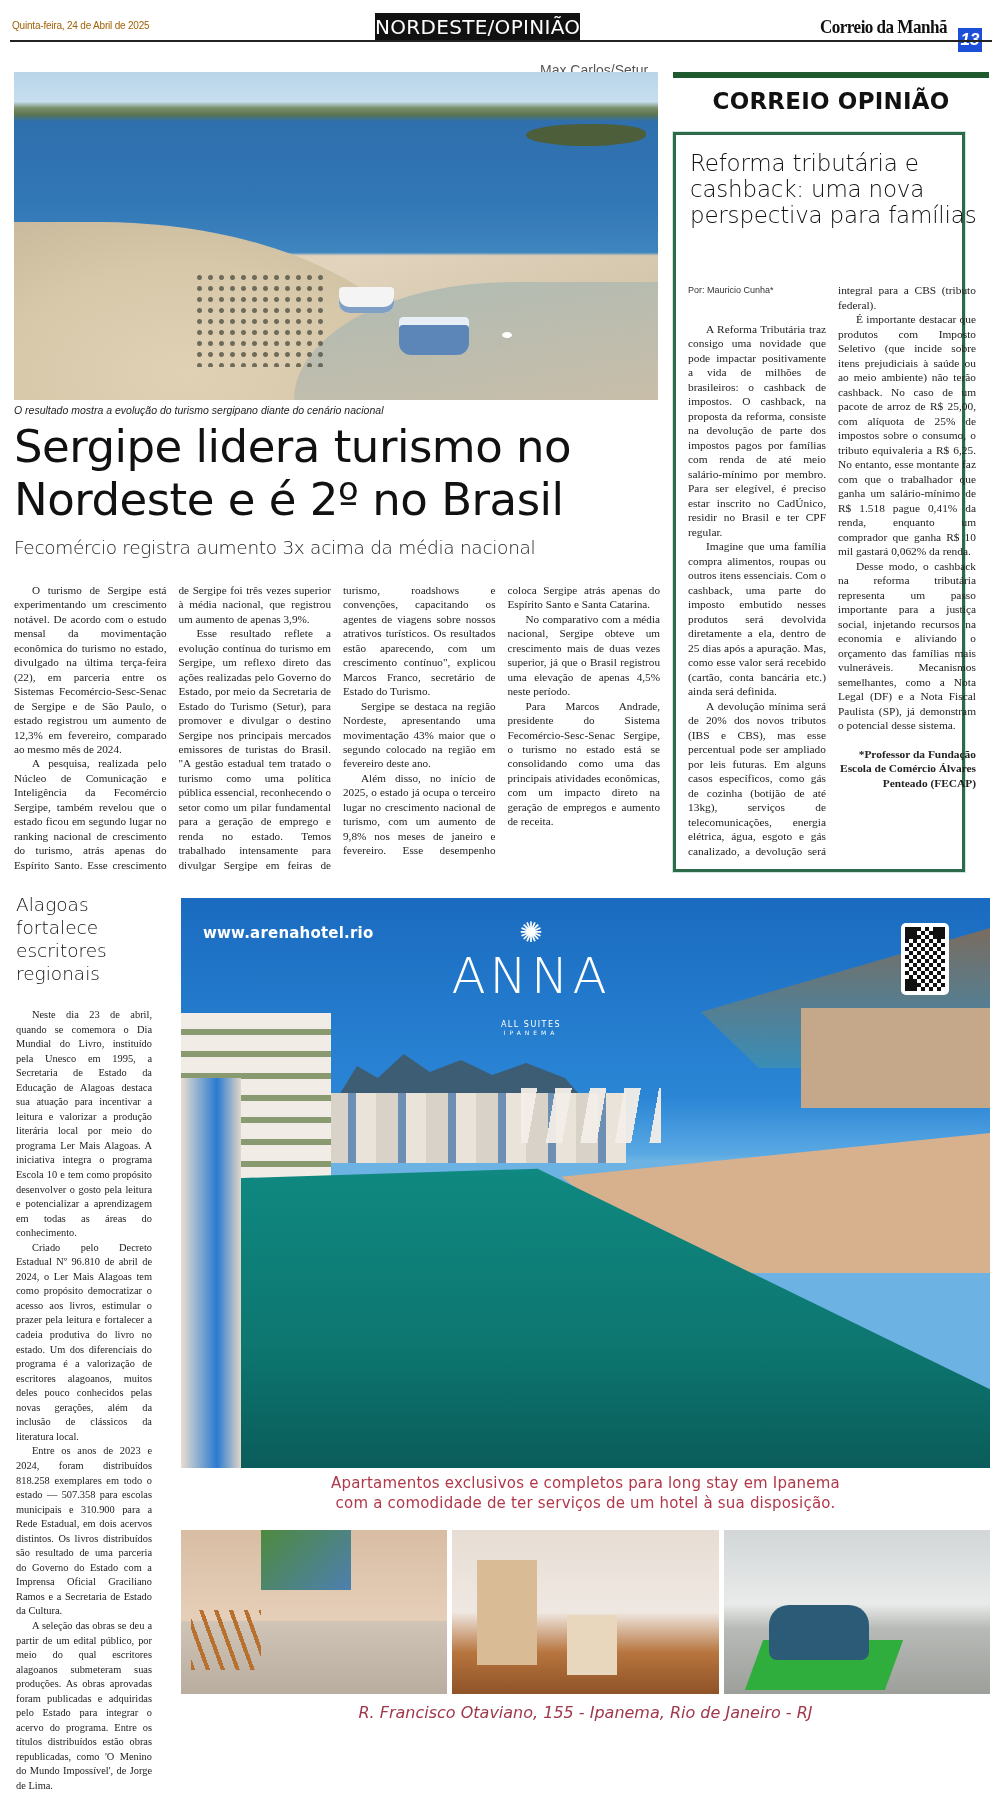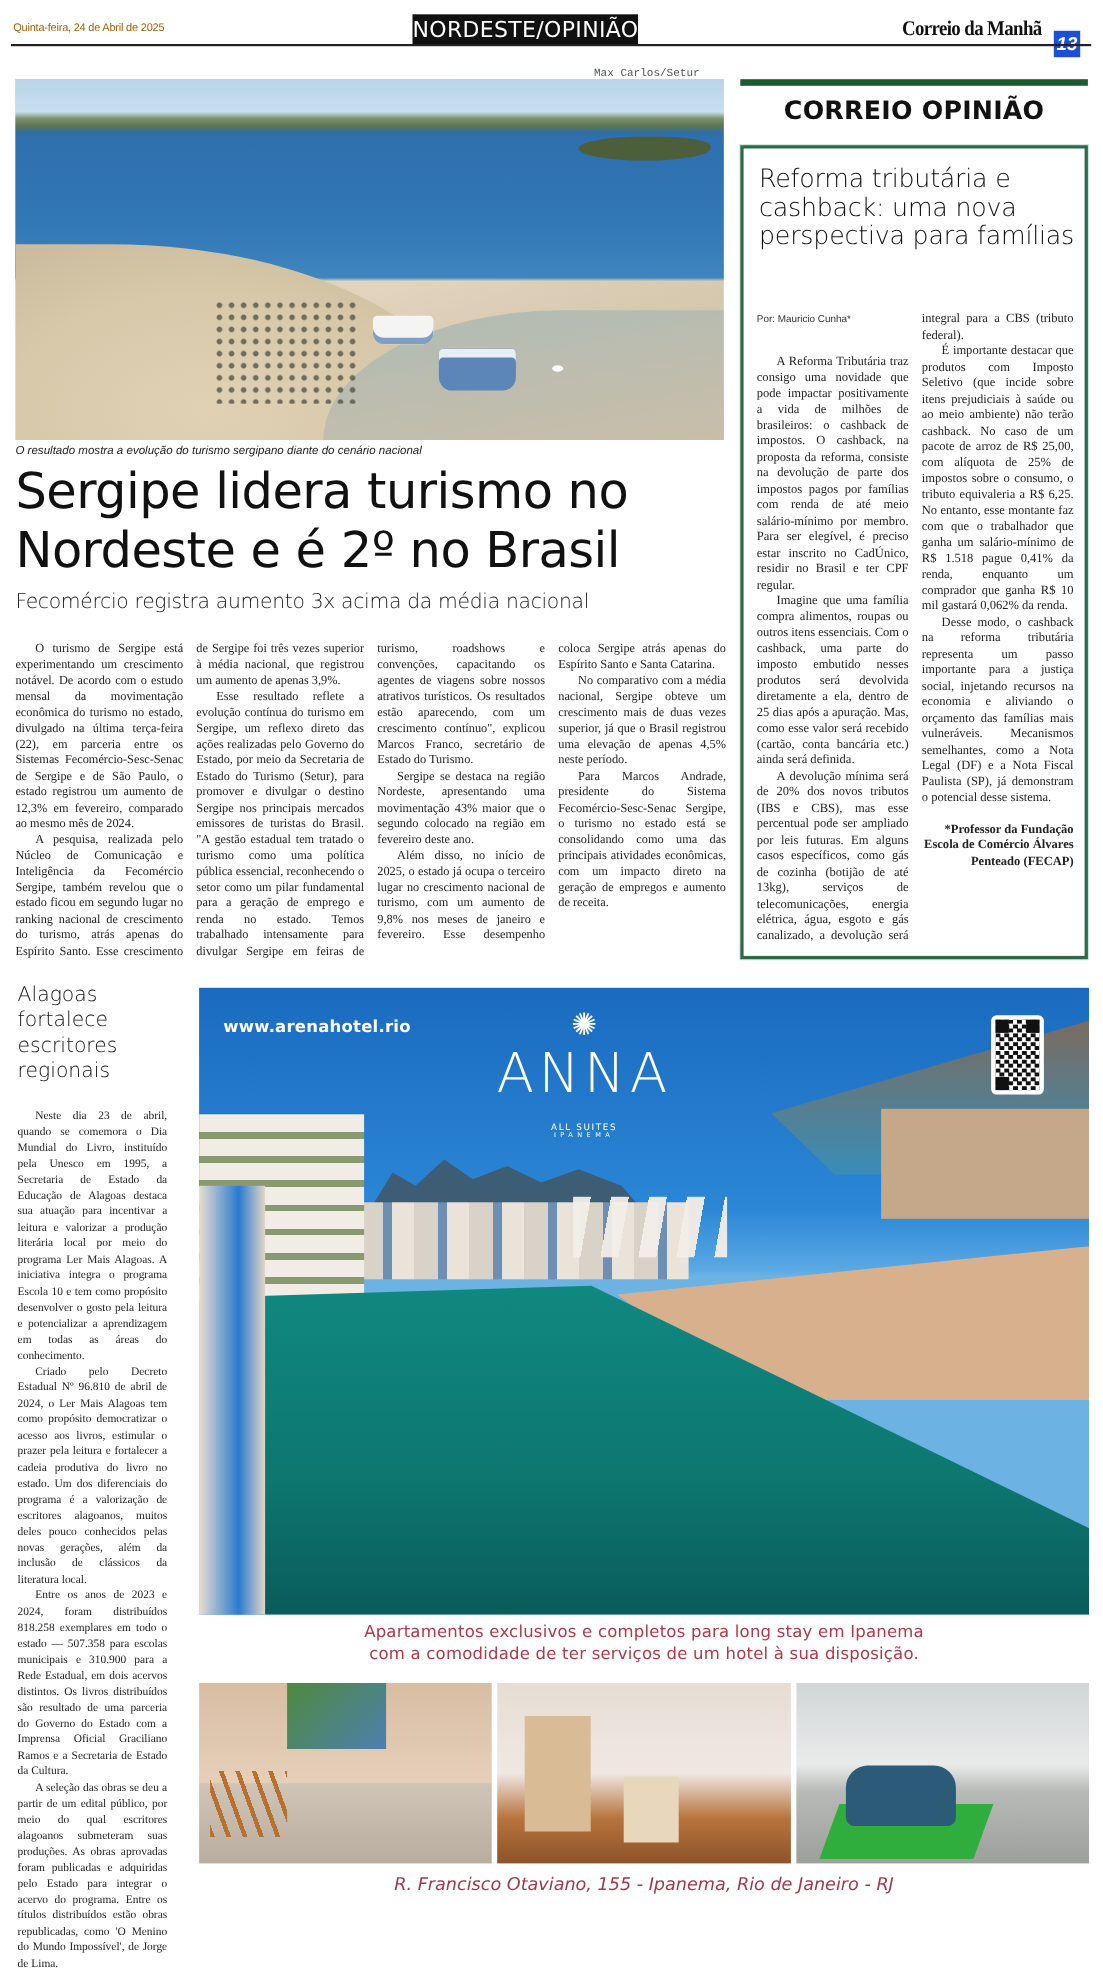--- a/index.html
+++ b/index.html
@@ -8,21 +8,21 @@
 
   
   .hdr { position: absolute; left: 0; top: 0; width: 1003px; height: 42px; }
   .hdr-date { position: absolute; left: 12px; top: 20px; font-family: "Liberation Sans", sans-serif; font-size: 10px; color: #a16207; letter-spacing: -0.2px; }
   .hdr-section { position: absolute; left: 375px; top: 13px; height: 28px; padding: 0 0; background: #111; color: #fff; font-family: "DejaVu Sans", sans-serif; font-size: 20px; line-height: 28px; letter-spacing: 0.3px; }
   .hdr-brand { position: absolute; left: 820px; top: 16px; font-family: "Liberation Serif", serif; font-weight: bold; font-size: 19px; color: #111; letter-spacing: -0.6px; transform: scaleX(0.9); transform-origin: left; }
   .hdr-page { position: absolute; left: 958px; top: 28px; width: 24px; height: 24px; background: #1d4ed8; color: #fff; font-family: "Liberation Sans", sans-serif; font-weight: bold; font-size: 17px; text-align: center; line-height: 24px; font-style: italic; }
   .hdr-rule { position: absolute; left: 10px; top: 40px; width: 982px; height: 2px; background: #222; }
 
   
-  .credit { position: absolute; left: 540px; top: 62px; font-family: Liberation Mono, monospace; font-size: 10px; color: #555; }
+  .credit { position: absolute; left: 540px; top: 62px; font-family: Liberation Sans, sans-serif; font-size: 14px; color: #555; }
   .photo { position: absolute; left: 14px; top: 72px; width: 644px; height: 328px; overflow: hidden;
     background:
       linear-gradient(180deg, #b9d4e8 0%, #c7dff0 9%, #7a8f6a 11%, #5b7550 13%, #2f6fae 15%, #3277b6 40%, #3f85bf 55%, transparent 56%),
       linear-gradient(160deg, #cdbfa4 0%, #d8c9ae 30%, #e2d4bd 55%, #c9bb9f 100%); }
   .photo .island { position: absolute; right: 12px; top: 52px; width: 120px; height: 22px; border-radius: 50% 40% 50% 50%; background: #4d5e3a; }
   .photo .sand { position: absolute; left: 0; top: 150px; width: 430px; height: 190px; background: radial-gradient(ellipse at 40% 80%, #e0d1b5 0%, #d8c8aa 50%, #c4b497 100%); border-top-right-radius: 80% 100%; }
   .photo .wet { position: absolute; left: 280px; top: 210px; width: 364px; height: 118px; background: linear-gradient(170deg, rgba(170,185,180,0.9), rgba(200,190,170,0.9)); border-top-left-radius: 60% 100%; }
   .photo .umbrellas { position: absolute; left: 180px; top: 200px; width: 130px; height: 95px; background: radial-gradient(circle, #5a5a4a 2px, transparent 3px) 0 0 / 11px 11px; opacity: 0.85; }
   .photo .boat1 { position: absolute; left: 325px; top: 215px; width: 55px; height: 26px; background: #f4f4f4; border-radius: 4px 4px 10px 10px; box-shadow: inset 0 -6px 0 #7fa0c4; }
   .photo .boat2 { position: absolute; left: 385px; top: 245px; width: 70px; height: 38px; background: #5d86b8; border-radius: 4px 4px 12px 12px; box-shadow: inset 0 8px 0 #e8eef5; }
@@ -32,21 +32,21 @@
   .headline { position: absolute; left: 14px; top: 420px; width: 646px; font-family: "DejaVu Sans", sans-serif; font-size: 45px; line-height: 53px; font-weight: 500; color: #111; letter-spacing: -0.5px; }
   .subhead { position: absolute; left: 14px; top: 537px; font-family: "DejaVu Sans", sans-serif; font-size: 18.5px; font-weight: 300; color: #222; letter-spacing: -0.3px; }
 
   
   .cols { position: absolute; left: 14px; top: 583px; width: 646px; height: 290px; column-count: 4; column-gap: 12px; column-fill: auto; font-family: "Liberation Serif", serif; font-size: 11.2px; line-height: 14.45px; text-align: justify; hyphens: auto; color: #222; }
   .cols p { text-indent: 18px; }
 
   
   .op-bar { position: absolute; left: 673px; top: 72px; width: 316px; height: 6px; background: #1e5a2e; }
   .op-title { position: absolute; left: 673px; top: 88px; width: 316px; text-align: center; font-family: "DejaVu Sans", sans-serif; font-weight: bold; font-size: 23px; color: #111; letter-spacing: 0.2px; }
-  .op-box { position: absolute; left: 673px; top: 132px; width: 316px; height: 740px; border: 3px solid #2d6a4a; box-shadow: 0 0 0 1px #cfe6de; }
+  .op-box { position: absolute; left: 673px; top: 132px; width: 292px; height: 740px; border: 3px solid #2d6a4a; box-shadow: 0 0 0 1px #cfe6de; }
   .op-head { position: absolute; left: 14px; top: 15px; width: 290px; font-family: "DejaVu Sans", sans-serif; font-size: 23px; line-height: 26px; color: #111; font-weight: 300; letter-spacing: -0.2px; }
   .op-cols { position: absolute; left: 12px; top: 148px; width: 288px; height: 580px; column-count: 2; column-gap: 12px; column-fill: auto; font-family: "Liberation Serif", serif; font-size: 11.4px; line-height: 14.5px; text-align: justify; color: #222; }
   .op-cols p { text-indent: 18px; }
   .op-cols .byline { text-indent: 0; font-family: "Liberation Sans", sans-serif; font-size: 9px; color: #333; margin-bottom: 24px; }
   .op-cols .sig { text-indent: 0; text-align: right; font-weight: bold; margin-top: 14px; }
 
   
   .side-head { position: absolute; left: 16px; top: 893px; width: 150px; font-family: "DejaVu Sans", sans-serif; font-size: 18.5px; line-height: 23px; color: #111; font-weight: 300; }
   .side-body { position: absolute; left: 16px; top: 1008px; width: 136px; font-family: "Liberation Serif", serif; font-size: 10.4px; line-height: 14.55px; text-align: justify; color: #222; }
   .side-body p { text-indent: 16px; }

